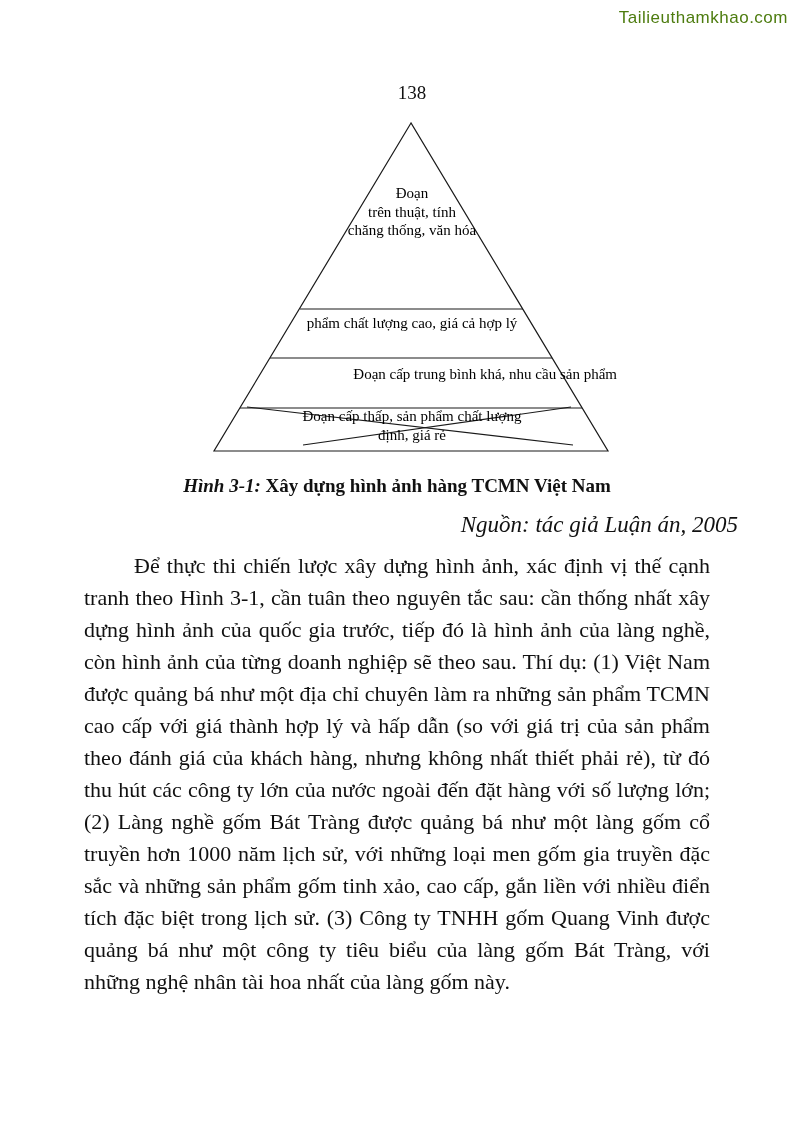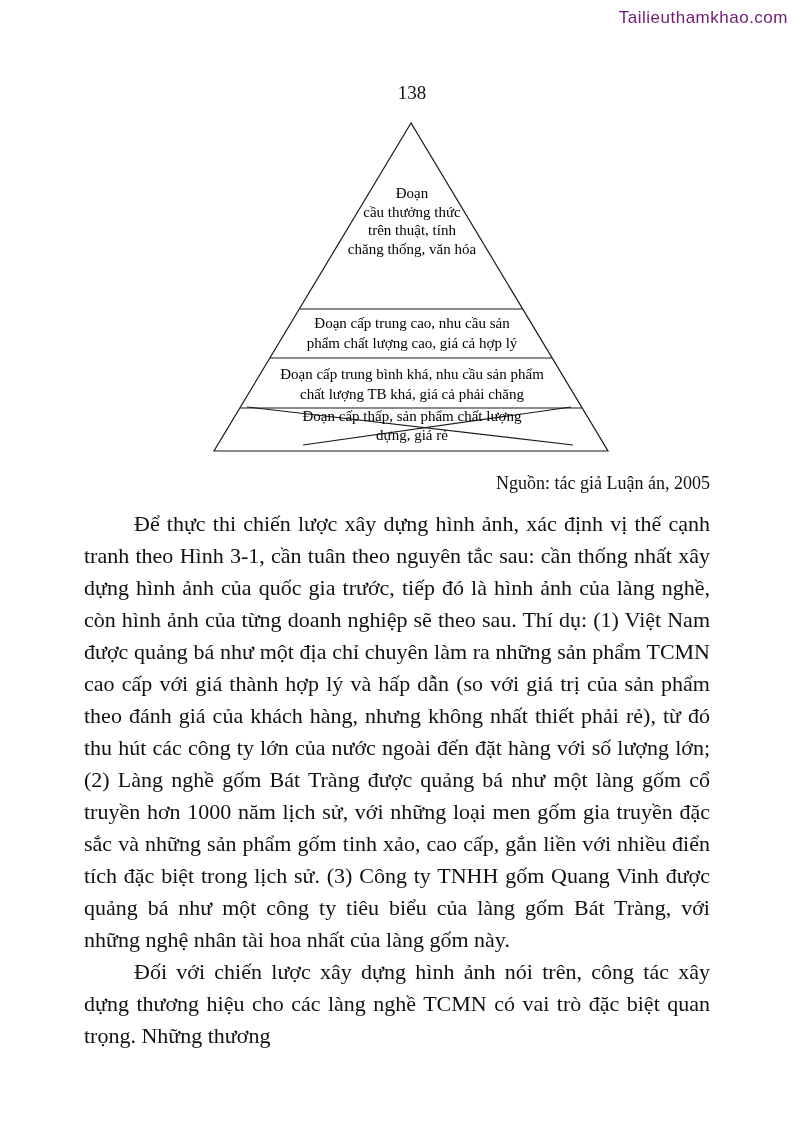--- a/index.html
+++ b/index.html
@@ -9,21 +9,21 @@
     margin:0 auto;
     background:#ffffff;
     font-family:"Liberation Serif","DejaVu Serif",serif;
     color:#111111;
     overflow:hidden;
   }
   .watermark {
     position:absolute; top:8px; right:6px;
     font-family:"Liberation Sans","DejaVu Sans",sans-serif;
     font-size:17px; letter-spacing:.5px;
-    color:#701a75;
+    color:#4d7c0f;
     text-shadow:0.5px 0.5px 0 #ffffff;
   }
   .page-number {
     padding-top:80px;
     text-align:center;
     font-size:19px; line-height:26px;
     transform:translateX(15px);
   }
   .pyramid {
     position:relative;
@@ -33,32 +33,33 @@
   }
   .pyramid svg { position:absolute; left:0; top:0; }
   .pyramid polygon { fill:none; stroke:#1a1a1a; stroke-width:1.2; }
   .pyramid line { stroke:#1a1a1a; stroke-width:1.1; }
   .seg {
     position:absolute; left:0; width:100%;
     text-align:center; font-size:15px; color:#000000;
   }
   .seg-1 { top:66px;  line-height:18.5px; }
   .seg-2 { top:195px; line-height:20px; }
-  .seg-3 { top:246px; line-height:20px; }
+  .seg-3 { top:246px; line-height:20px;text-align:right; }
   .seg-4 { top:289px; line-height:19px; }
   .caption {
     margin:14px 84px 0;
     text-align:center;
     font-size:19px; font-weight:bold; line-height:28px;
   }
   .cap-label { font-style:italic; }
   .source {
-    margin:2px 84px 0;
+    margin:2px 56px 0;
     text-align:right;
-    font-size:18px; line-height:26px;
+    font-style:italic;
+    font-size:23px; line-height:26px;
   }
   .body-text {
     margin:12px 84px 0;
     font-size:22px; line-height:32px;
     text-align:justify;
   }
   .body-text p { margin:0; text-indent:50px; }
 </style>
 </head>
 <body>
@@ -75,43 +76,42 @@
         <polygon points="204,5 7,333 401,333"></polygon>
         <line x1="93" y1="191" x2="316" y2="191"></line>
         <line x1="63" y1="240" x2="345" y2="240"></line>
         <line x1="33" y1="290" x2="375" y2="290"></line>
         <line x1="40" y1="289" x2="366" y2="327"></line>
         <line x1="364" y1="289" x2="96" y2="327"></line>
       </svg>
 
       <div class="seg seg-1">
         <div>Đoạn</div>
-        <div>cầu thưởng thức</div>
         <div>trên thuật, tính</div>
         <div>chăng thống, văn hóa</div>
       </div>
 
       <div class="seg seg-2">
-        <div>Đoạn cấp trung cao, nhu cầu sản</div>
         <div>phẩm chất lượng cao, giá cả hợp lý</div>
       </div>
 
       <div class="seg seg-3">
         <div>Đoạn cấp trung bình khá, nhu cầu sản phẩm</div>
-        <div>chất lượng TB khá, giá cả phải chăng</div>
       </div>
 
       <div class="seg seg-4">
         <div>Đoạn cấp thấp, sản phẩm chất lượng</div>
-        <div>dựng, giá rẻ</div>
+        <div>định, giá rẻ</div>
       </div>
     </div>
 
+    <figcaption class="caption">
+      <span class="cap-label">Hình 3-1:</span><span> Xây dựng hình ảnh hàng TCMN Việt Nam</span>
+    </figcaption>
   </figure>
 
   <div class="source">Nguồn: tác giả Luận án, 2005</div>
 
   <div class="body-text">
     <p>Để thực thi chiến lược xây dựng hình ảnh, xác định vị thế cạnh tranh theo Hình 3-1, cần tuân theo nguyên tắc sau: cần thống nhất xây dựng hình ảnh của quốc gia trước, tiếp đó là hình ảnh của làng nghề, còn hình ảnh của từng doanh nghiệp sẽ theo sau. Thí dụ: (1) Việt Nam được quảng bá như một địa chỉ chuyên làm ra những sản phẩm TCMN cao cấp với giá thành hợp lý và hấp dẫn (so với giá trị của sản phẩm theo đánh giá của khách hàng, nhưng không nhất thiết phải rẻ), từ đó thu hút các công ty lớn của nước ngoài đến đặt hàng với số lượng lớn; (2) Làng nghề gốm Bát Tràng được quảng bá như một làng gốm cổ truyền hơn 1000 năm lịch sử, với những loại men gốm gia truyền đặc sắc và những sản phẩm gốm tinh xảo, cao cấp, gắn liền với nhiều điển tích đặc biệt trong lịch sử. (3) Công ty TNHH gốm Quang Vinh được quảng bá như một công ty tiêu biểu của làng gốm Bát Tràng, với những nghệ nhân tài hoa nhất của làng gốm này.</p>
-    <p>Đối với chiến lược xây dựng hình ảnh nói trên, công tác xây dựng thương hiệu cho các làng nghề TCMN có vai trò đặc biệt quan trọng. Những thương</p>
   </div>
 
 </div>
 
 </body></html>

